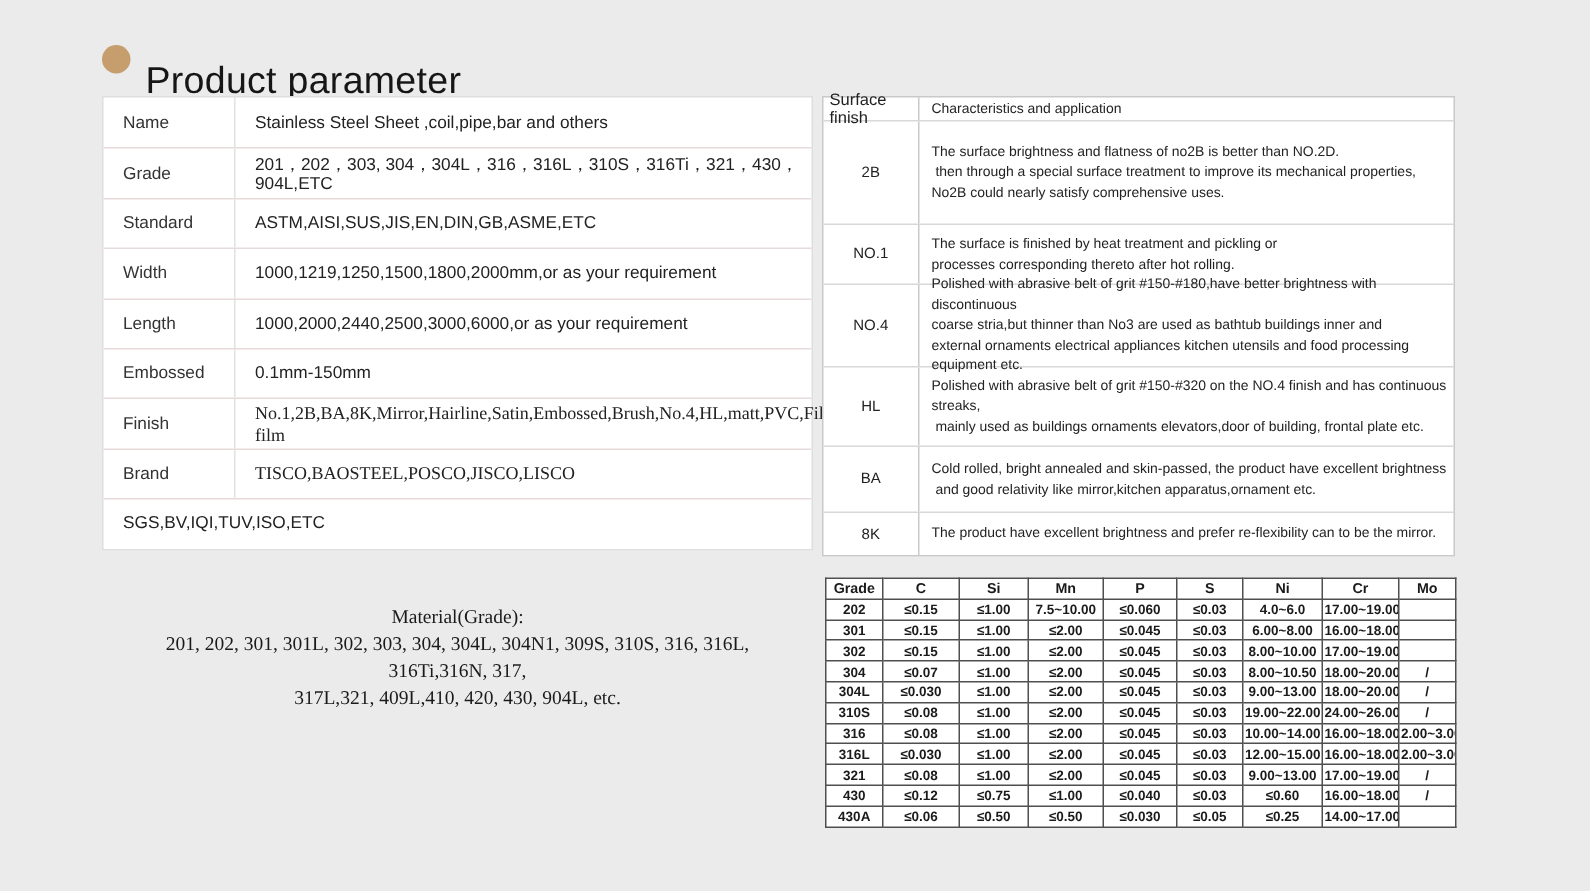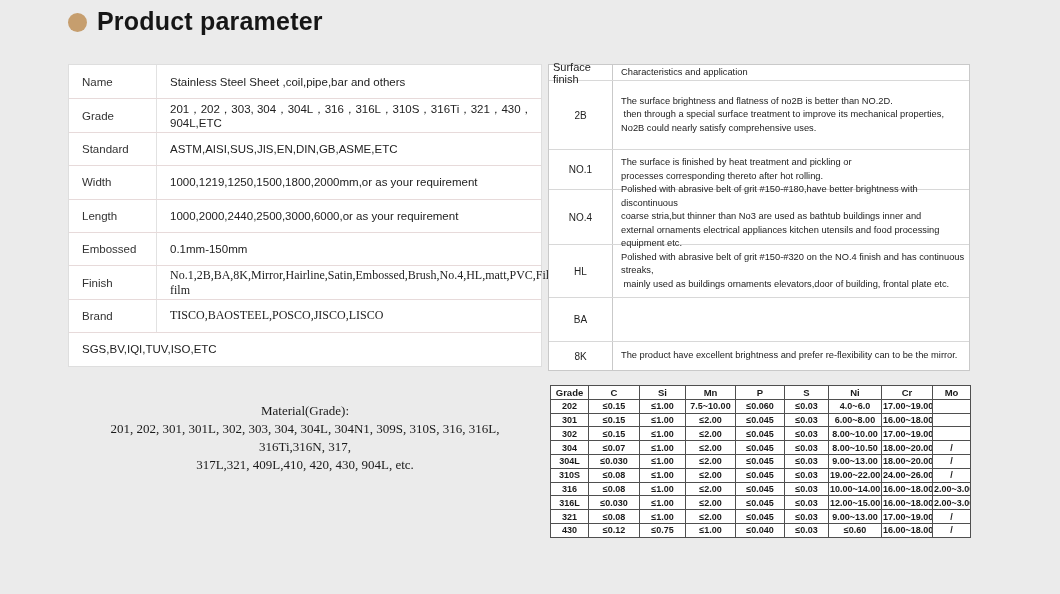--- a/index.html
+++ b/index.html
@@ -5,21 +5,21 @@
   html,body{margin:0;padding:0;}
   body{
     width:1060px;height:594px;position:relative;overflow:hidden;
     background:#ebebeb;
     font-family:"Liberation Sans", sans-serif;
     color:#222;
   }
   
   .title-row{position:absolute;left:68px;top:7px;display:flex;align-items:center;gap:10px;}
   .title-dot{width:19px;height:19px;border-radius:50%;background:#c69e6e;margin-top:2px;}
-  .page-title{font-size:25px;font-weight:bold;color:#161616;letter-spacing:.2px;}
+  .page-title{font-size:25px;font-weight:normal;color:#161616;letter-spacing:.2px;margin-top:33px;}
 
   
   .spec-table{
     position:absolute;left:68px;top:64px;width:474px;background:#fff;
     border:1px solid #dedede;box-sizing:border-box;
   }
   .spec-row{display:flex;height:33.4px;box-sizing:border-box;}
   .spec-row + .spec-row{border-top:1px solid #e7dada;}
   .spec-label{
     width:88px;flex:0 0 88px;border-right:1px solid #e2e2e2;
@@ -146,20 +146,24 @@
   </div>
   <div class="fin-row" style="height:53px">
     <div class="fin-label">HL</div>
     <div class="fin-content">
       <div>Polished with abrasive belt of grit #150-#320 on the NO.4 finish and has continuous streaks,</div>
       <div> mainly used as buildings ornaments elevators,door of building, frontal plate etc.</div>
     </div>
   </div>
   <div class="fin-row" style="height:44px">
     <div class="fin-label">BA</div>
+    <div class="fin-content">
+      <div>Cold rolled, bright annealed and skin-passed, the product have excellent brightness</div>
+      <div> and good relativity like mirror,kitchen apparatus,ornament etc.</div>
+    </div>
   </div>
   <div class="fin-row" style="height:29px">
     <div class="fin-label">8K</div>
     <div class="fin-content">
       <div>The product have excellent brightness and prefer re-flexibility can to be the mirror.</div>
     </div>
   </div>
 </div>
 
 <div class="material-note">
@@ -310,14 +314,25 @@
         <td>≤0.12</td>
         <td>≤0.75</td>
         <td>≤1.00</td>
         <td>≤0.040</td>
         <td>≤0.03</td>
         <td>≤0.60</td>
         <td>16.00~18.00</td>
         <td>/</td>
       </tr>
 
+      <tr>
+        <td>430A</td>
+        <td>≤0.06</td>
+        <td>≤0.50</td>
+        <td>≤0.50</td>
+        <td>≤0.030</td>
+        <td>≤0.05</td>
+        <td>≤0.25</td>
+        <td>14.00~17.00</td>
+        <td></td>
+      </tr>
     </tbody>
 </table>
 
 </body></html>

